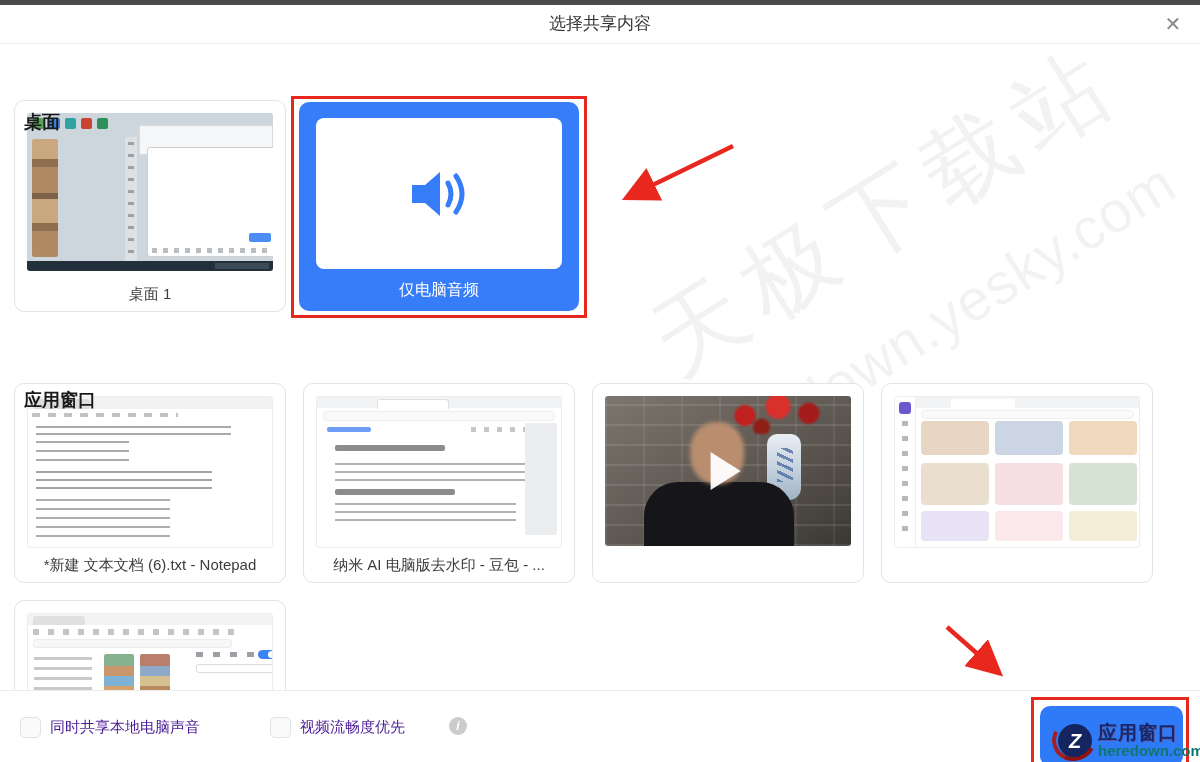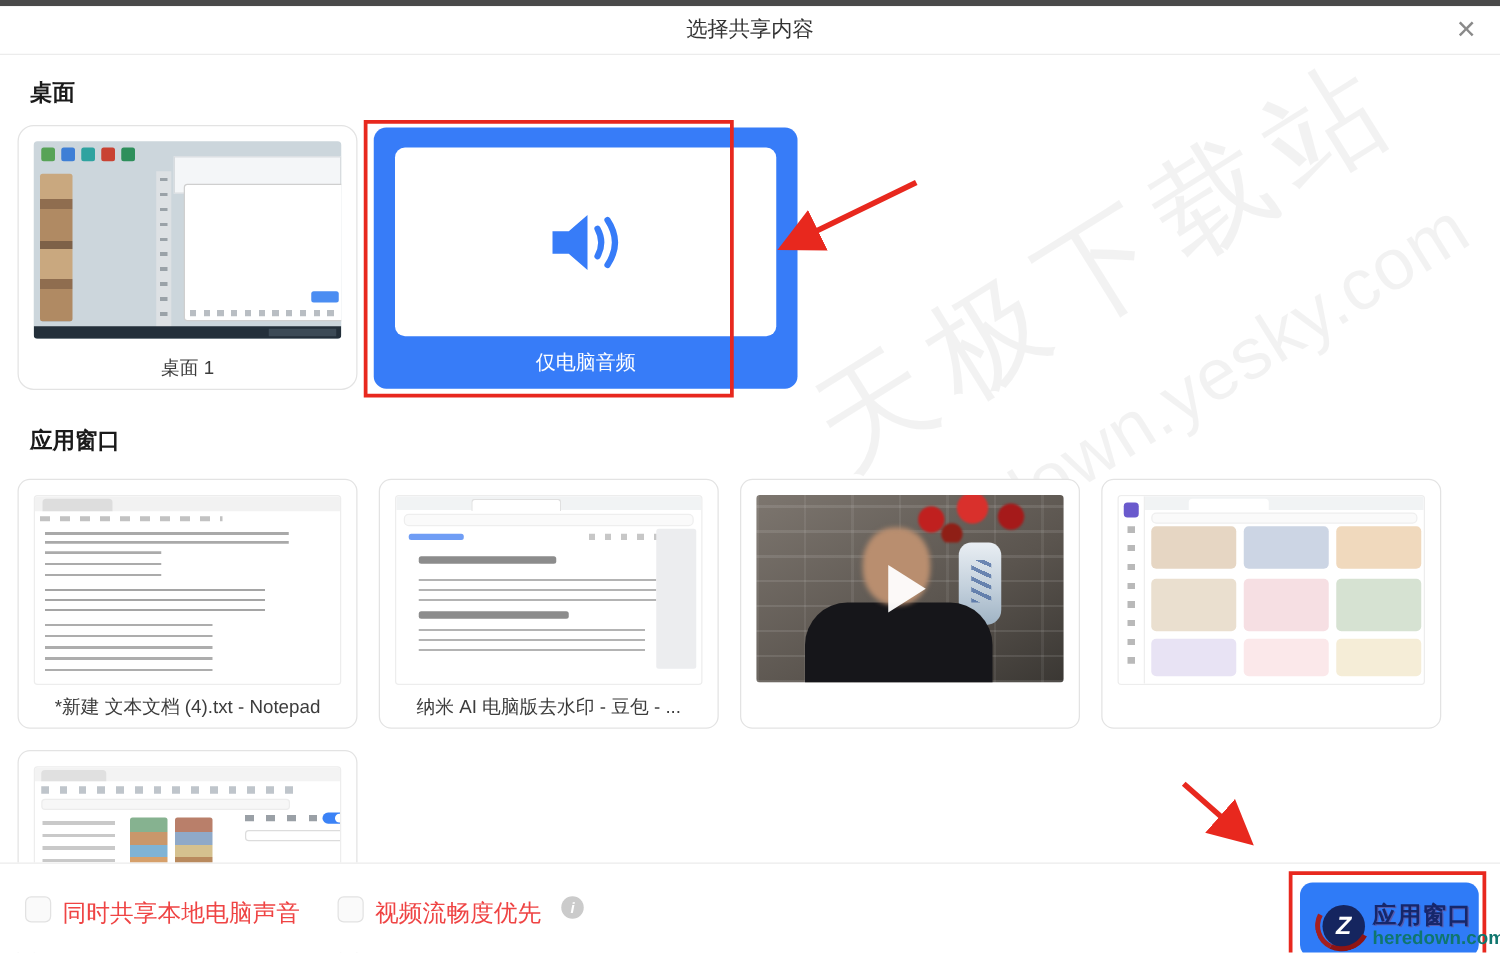--- a/index.html
+++ b/index.html
@@ -8,42 +8,42 @@
   .abs{position:absolute;}
 
   
   .top-strip{left:0;top:0;width:1200px;height:5px;background:#4a4a4a;z-index:6;}
   .titlebar{left:0;top:5px;width:1200px;height:38px;background:#fff;z-index:6;}
   .title{width:100%;text-align:center;line-height:38px;font-size:17px;color:#333;font-weight:500;}
   .close-btn{right:12px;top:3px;width:30px;height:32px;text-align:center;line-height:32px;
              font-size:20px;color:#8a8a8a;cursor:pointer;}
   .titlebar-divider{left:0;top:43px;width:1200px;height:1px;background:#ececec;z-index:6;}
 
-  .section-header{font-size:18px;font-weight:bold;color:#1a1a1a;z-index:3;}
+  .section-header{font-size:18px;font-weight:bold;color:#1a1a1a;z-index:3;margin-top:48px;}
   #hdr-desktop{left:24px;top:62px;}
   #hdr-apps{left:24px;top:340px;}
 
   
   .wm{left:575px;top:15px;width:670px;height:470px;display:flex;flex-direction:column;
       align-items:center;justify-content:center;gap:26px;transform:rotate(-32deg);
       color:rgba(0,0,0,0.05);z-index:1;pointer-events:none;}
   .wm-cn{font-size:92px;letter-spacing:14px;white-space:nowrap;}
   .wm-en{font-size:58px;letter-spacing:1px;white-space:nowrap;}
 
   
   .tile{background:#fff;border:1px solid #e3e3e3;border-radius:10px;z-index:2;cursor:pointer;}
   .tile-label{position:absolute;left:0;right:0;bottom:7px;text-align:center;font-size:15px;
               color:#3c3c3c;white-space:nowrap;overflow:hidden;}
   .thumb{position:absolute;left:12px;right:12px;top:12px;height:150px;border-radius:3px;overflow:hidden;}
 
-  #tile-desktop1{left:14px;top:100px;width:270px;height:210px;border-radius:13px;}
+  #tile-desktop1{left:14px;top:100px;width:270px;height:210px;}
   #tile-desktop1 .thumb{height:158px;}
 
   
-  #tile-audio{left:299px;top:102px;width:339px;height:209px;background:#377cf8;border:none;
+  #tile-audio{left:299px;top:102px;width:280px;height:209px;background:#377cf8;border:none;
               border-radius:10px;z-index:2;cursor:pointer;}
   .audio-inner{position:absolute;left:17px;right:17px;top:16px;bottom:42px;background:#fff;border-radius:8px;
                display:flex;align-items:center;justify-content:center;}
   .audio-label{position:absolute;left:0;right:0;bottom:10px;text-align:center;color:#fff;font-size:16px;}
 
   #tile-app1{left:14px; top:383px;width:270px;height:198px;}
   #tile-app2{left:303px;top:383px;width:270px;height:198px;}
   #tile-app3{left:592px;top:383px;width:270px;height:198px;}
   #tile-app4{left:881px;top:383px;width:270px;height:198px;}
   #tile-app5{left:14px; top:600px;width:270px;height:198px;}
@@ -53,21 +53,21 @@
   #anno-rect-audio{left:291px;top:96px;width:290px;height:216px;}
   #anno-rect-share{left:1031px;top:697px;width:152px;height:70px;}
   #anno-arrows{left:0;top:0;z-index:18;pointer-events:none;}
 
   
   .footer{left:0;top:690px;width:1200px;height:72px;background:#fff;border-top:1px solid #ebebeb;z-index:5;}
   .checkbox{position:absolute;width:19px;height:19px;border:1.5px solid #e2e2e2;border-radius:5px;
             background:#fafafa;top:26px;cursor:pointer;}
   #cb-sound{left:20px;}
   #cb-video{left:270px;}
-  .cb-label{position:absolute;top:27px;font-size:19px;color:#ef4444;white-space:nowrap;font-family:Liberation Mono, monospace;}
+  .cb-label{position:absolute;top:27px;font-size:15px;color:#4c1d95;white-space:nowrap;font-family:Liberation Mono, monospace;}
   #cb-sound-label{left:50px;}
   #cb-video-label{left:300px;}
   .info-icon{position:absolute;left:449px;top:26px;width:18px;height:18px;border-radius:50%;
              background:#cbcbcb;color:#fff;font-size:12px;font-weight:bold;text-align:center;
              line-height:18px;font-style:italic;cursor:pointer;}
   .share-btn{position:absolute;left:1040px;top:15px;width:143px;height:60px;background:#2f7bf7;
              border:none;border-radius:10px;cursor:pointer;}
 
   
   .hd-logo{left:1058px;top:719px;width:142px;height:44px;z-index:30;display:flex;align-items:center;}
@@ -230,21 +230,21 @@
 <div class="abs tile" id="tile-app1">
   <div class="thumb t-note">
     <div class="d np-titlebar"></div>
     <div class="d np-tab"></div>
     <div class="d np-menubar"></div>
     <div class="d np-lines1"></div>
     <div class="d np-lines2"></div>
     <div class="d np-lines3"></div>
     <div class="d np-lines4"></div>
   </div>
-  <div class="tile-label">*新建 文本文档 (4).txt - Notepad</div>
+  <div class="tile-label">*新建 文本文档 (6).txt - Notepad</div>
 </div>
 
 <div class="abs tile" id="tile-app2">
   <div class="thumb t-doc">
     <div class="d db-titlebar"></div>
     <div class="d db-tab"></div>
     <div class="d db-urlbar"></div>
     <div class="d db-linkline"></div>
     <div class="d db-toolrow"></div>
     <div class="d db-h1"></div>

